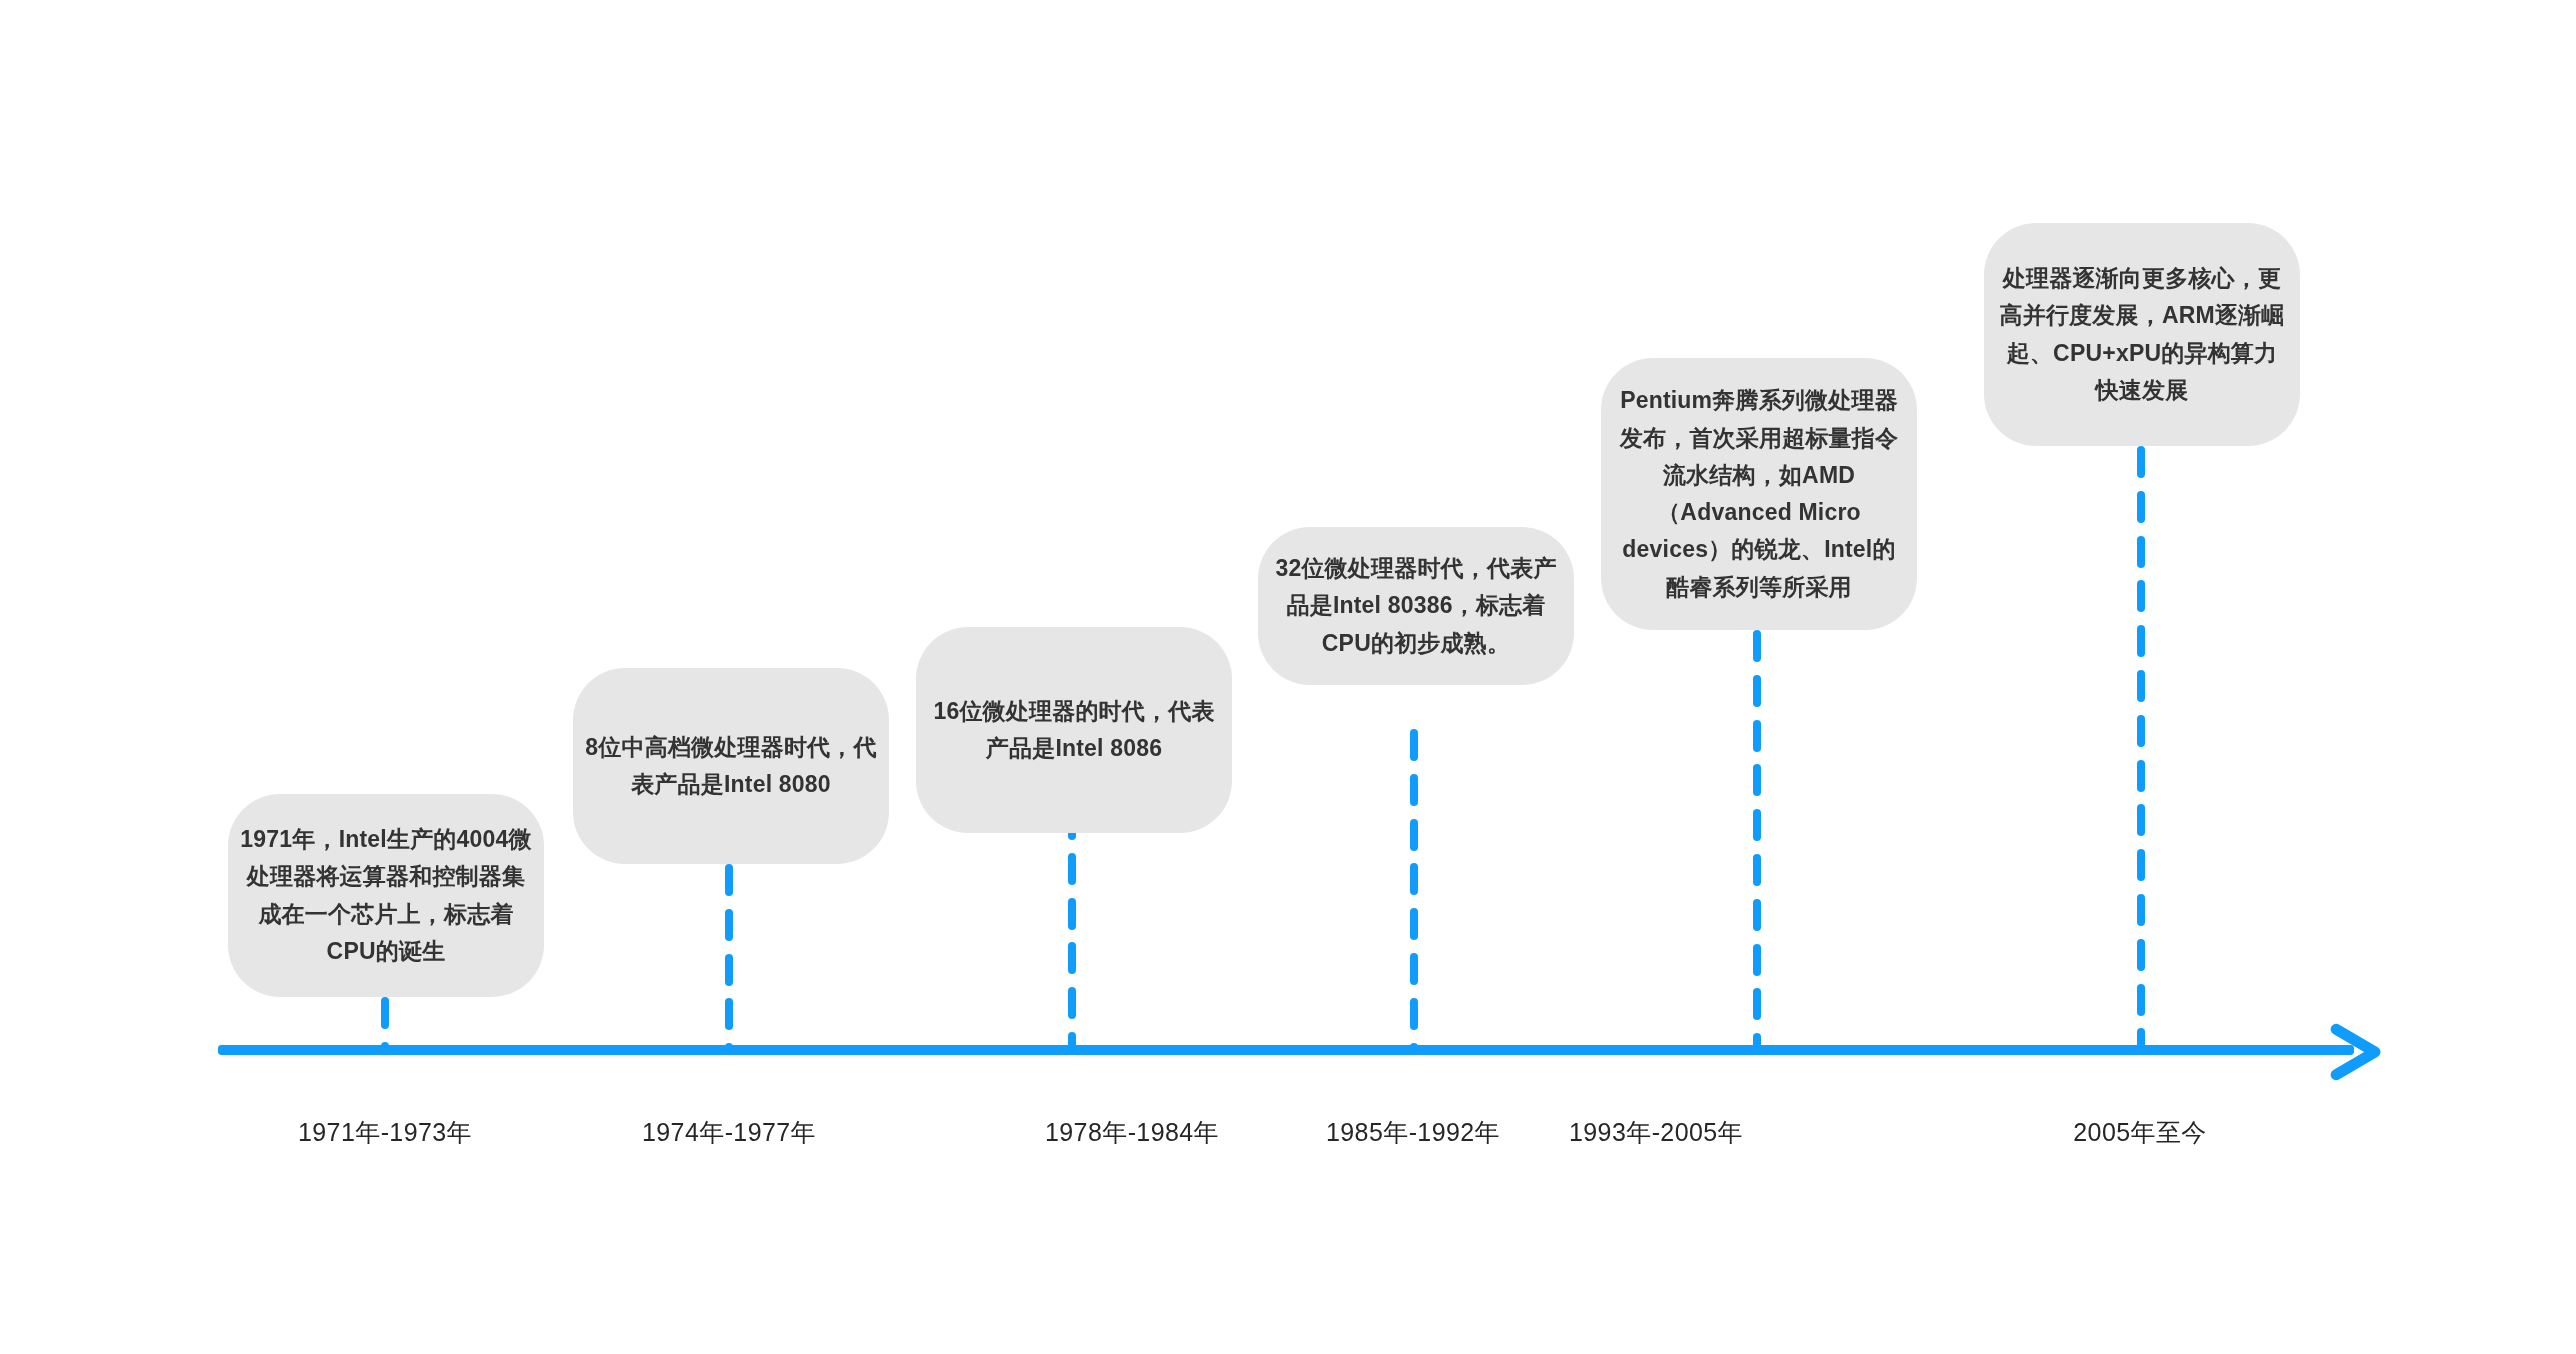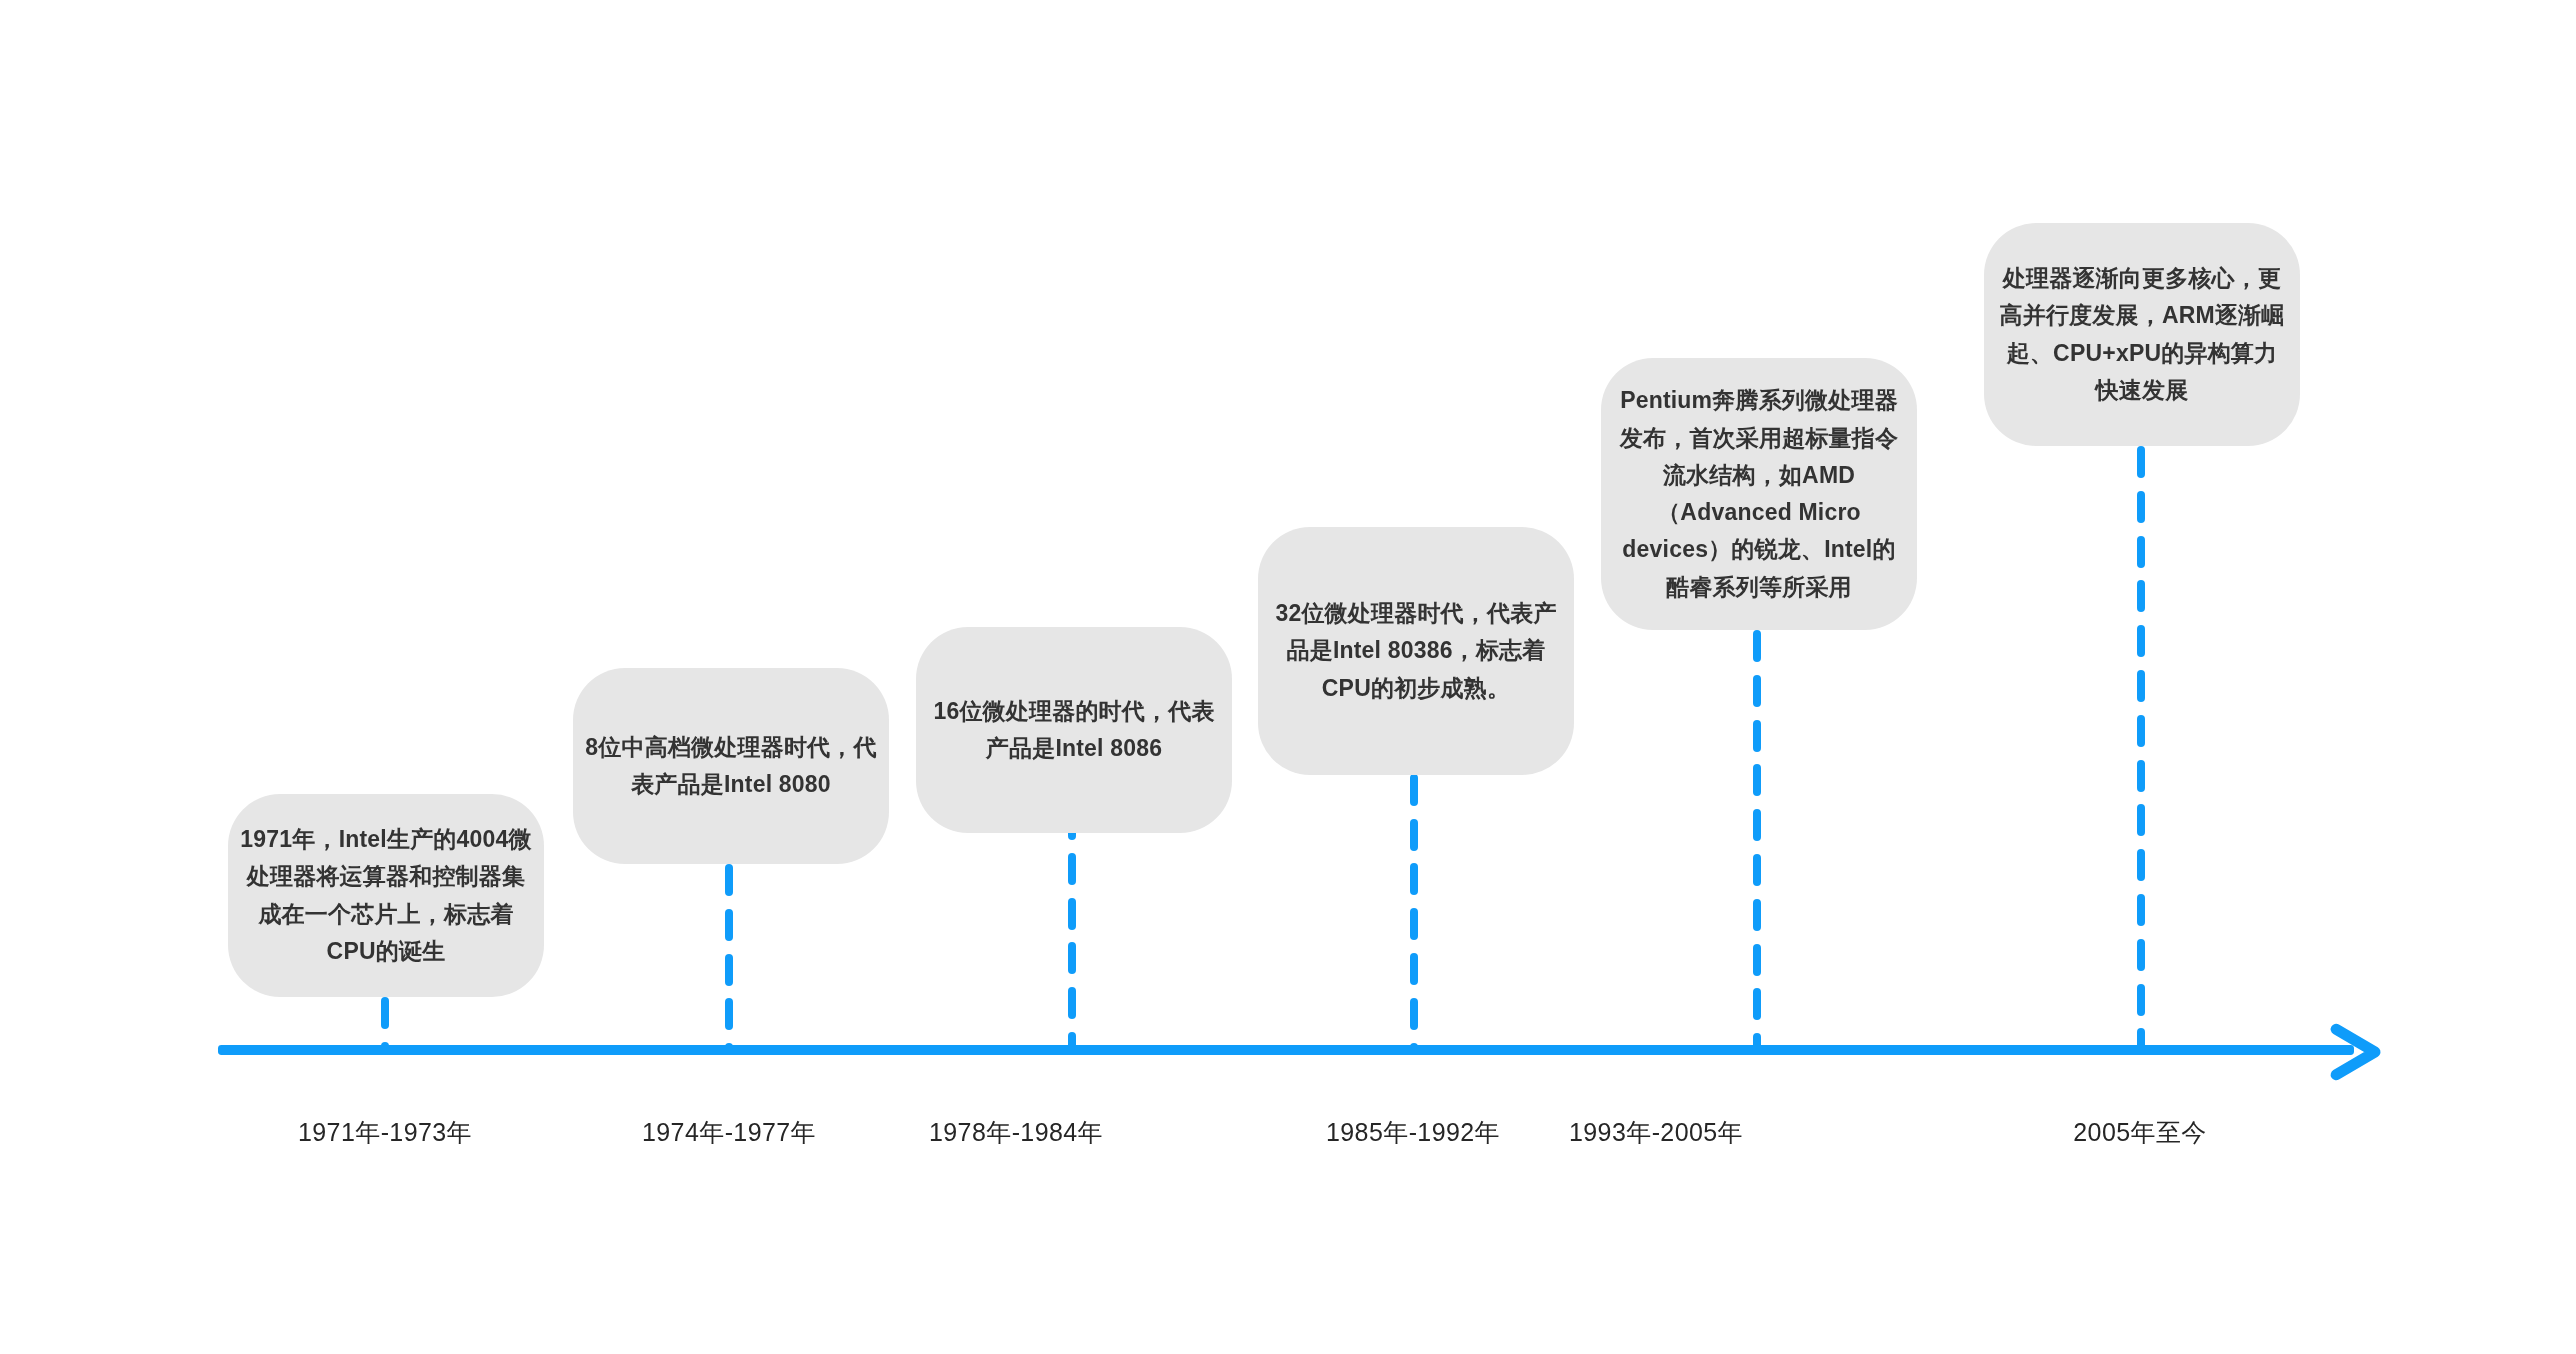--- a/index.html
+++ b/index.html
@@ -104,32 +104,32 @@
         <div class="dash" style="top: 0px; height: 32px;"></div>
         <div class="dash" style="top: 45px; height: 32px;"></div>
         <div class="dash" style="top: 90px; height: 32px;"></div>
         <div class="dash" style="top: 134px; height: 32px;"></div>
         <div class="dash" style="top: 179px; height: 32px;"></div>
         <div class="dash" style="top: 224px; height: 18.6px;"></div>
       </div>
       <div class="bubble" style="left: 916px; top: 627px; width: 316px; height: 206px;">
         <div class="bubble-text">16位微处理器的时代，代表产品是Intel 8086</div>
       </div>
-      <div class="tick-label" style="left: 1016px; top: 1116px;">1978年-1984年</div>
+      <div class="tick-label" style="left: 1132px; top: 1116px;">1978年-1984年</div>
       <div class="dashwrap" style="left: 1410px; top: 729px; height: 322px;">
         <div class="dash" style="top: 0px; height: 32px;"></div>
         <div class="dash" style="top: 45px; height: 32px;"></div>
         <div class="dash" style="top: 90px; height: 32px;"></div>
         <div class="dash" style="top: 134px; height: 32px;"></div>
         <div class="dash" style="top: 179px; height: 32px;"></div>
         <div class="dash" style="top: 224px; height: 32px;"></div>
         <div class="dash" style="top: 269px; height: 32px;"></div>
         <div class="dash" style="top: 314px; height: 8.5px;"></div>
       </div>
-      <div class="bubble" style="left: 1258px; top: 527px; width: 316px; height: 248px;">
+      <div class="bubble" style="left: 1258px; top: 527px; width: 316px; height: 158px;">
         <div class="bubble-text">32位微处理器时代，代表产品是Intel 80386，标志着CPU的初步成熟。</div>
       </div>
       <div class="tick-label" style="left: 1413px; top: 1116px;">1985年-1992年</div>
       <div class="dashwrap" style="left: 1753px; top: 630px; height: 420px;">
         <div class="dash" style="top: 0px; height: 32px;"></div>
         <div class="dash" style="top: 45px; height: 32px;"></div>
         <div class="dash" style="top: 90px; height: 32px;"></div>
         <div class="dash" style="top: 134px; height: 32px;"></div>
         <div class="dash" style="top: 179px; height: 32px;"></div>
         <div class="dash" style="top: 224px; height: 32px;"></div>

